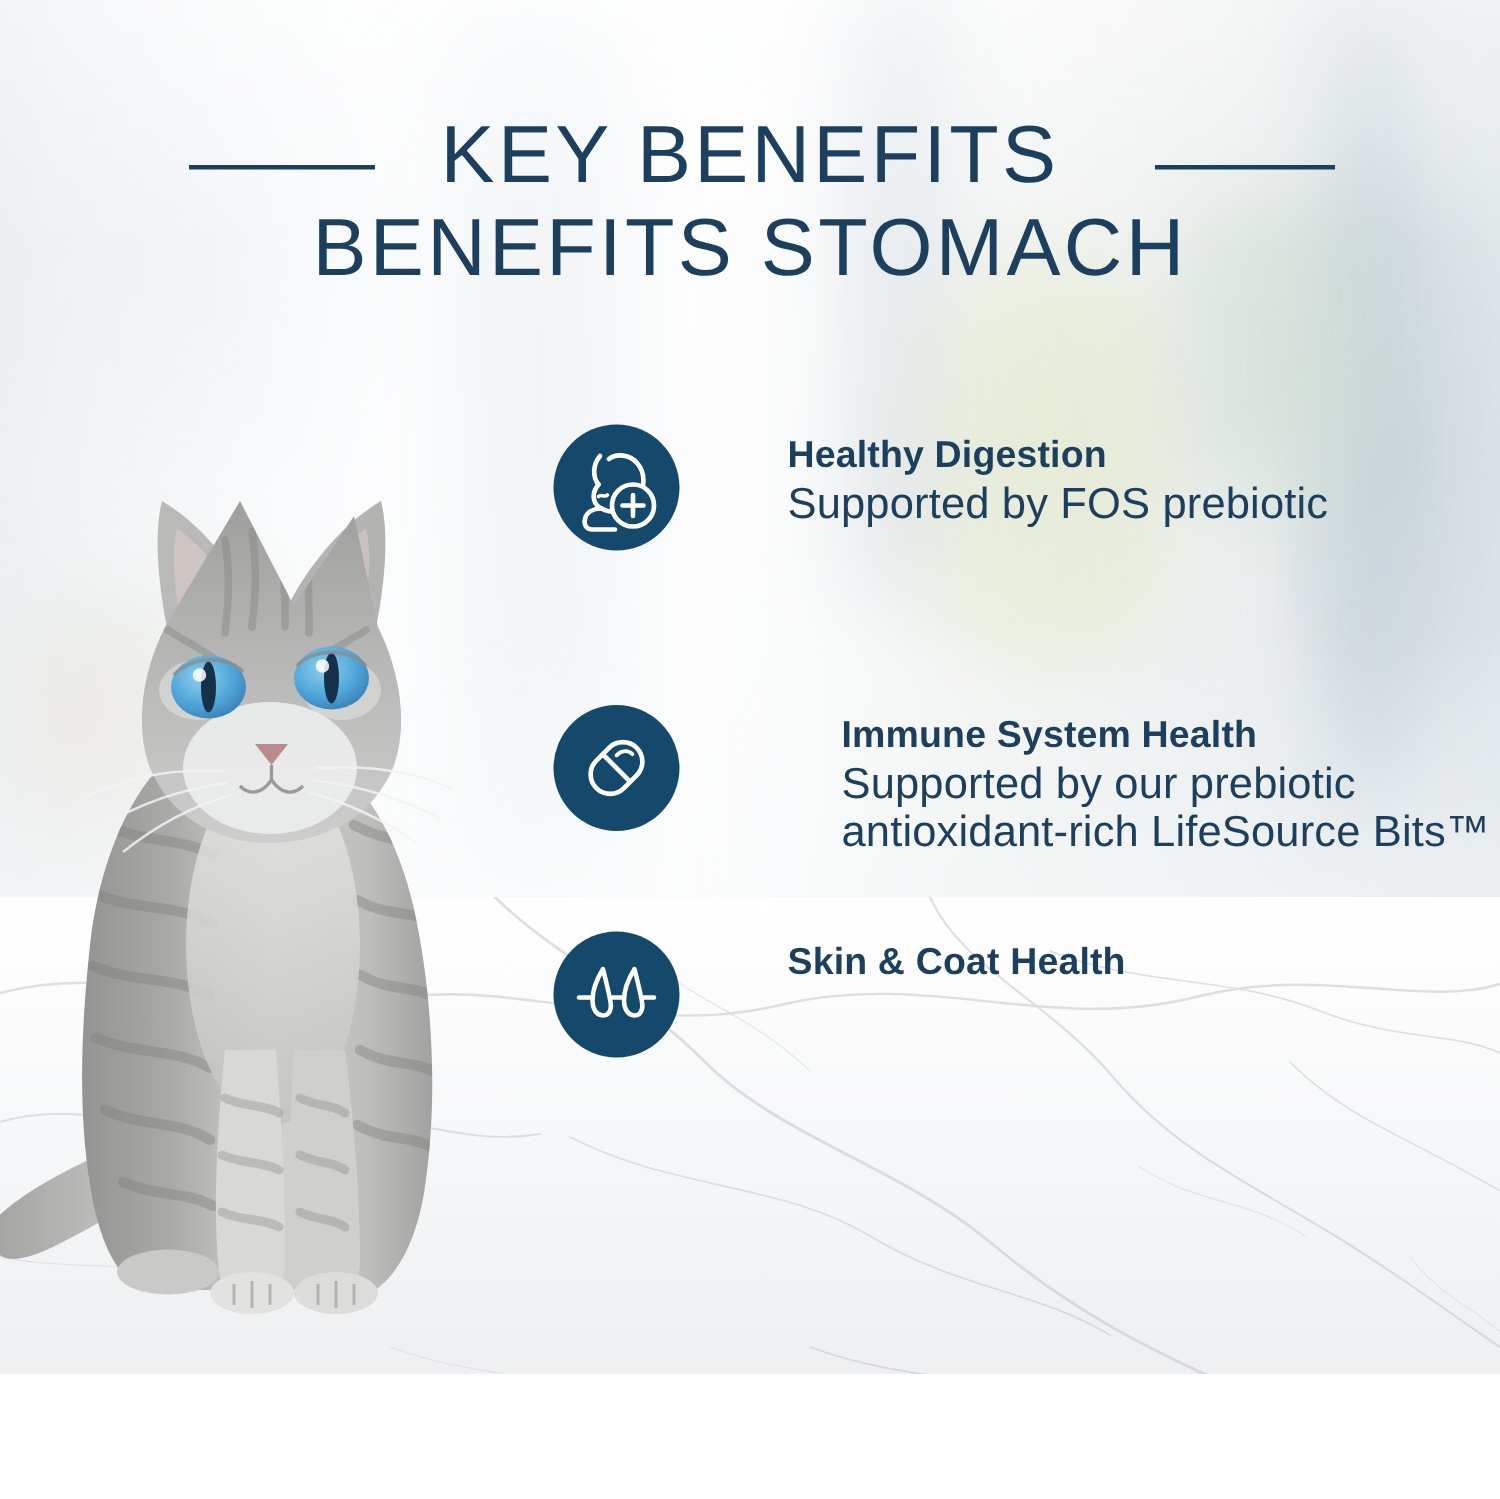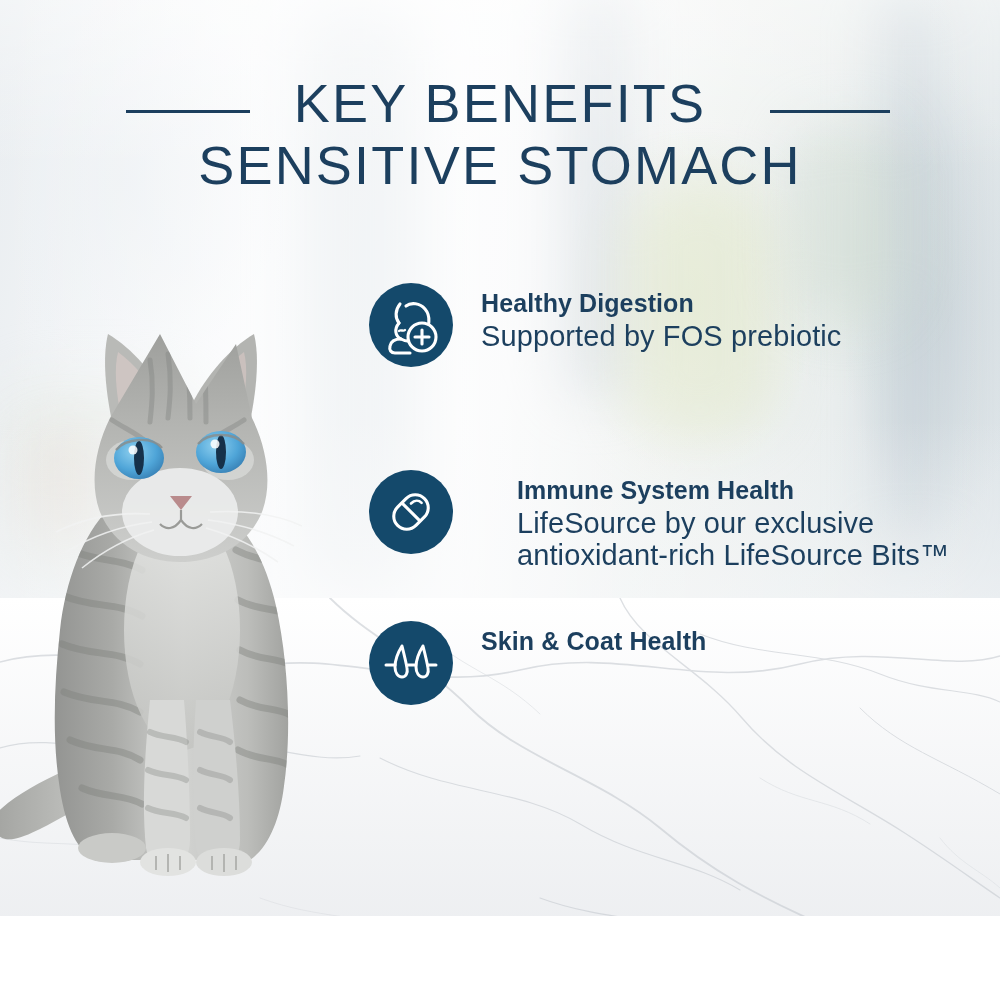--- a/index.html
+++ b/index.html
@@ -49,21 +49,21 @@
   
   .benefit{position:absolute;display:flex;align-items:flex-start;}
   .b1{left:369px;top:283px;}
   .b2{left:369px;top:470px;gap:36px;}
   .b3{left:369px;top:621px;}
   .icon-circle{
     width:84px;height:84px;border-radius:50%;
     background:#14496b;flex:0 0 84px;
     display:flex;align-items:center;justify-content:center;
   }
-  .b-text{margin-left:28px;padding-top:4px;}
+  .b-text{margin-left:72px;padding-top:4px;}
   .b-title{
     color:#1c3f5e;font-size:25px;font-weight:700;
     line-height:33px;white-space:nowrap;letter-spacing:.1px;
   }
   .b-desc{
     color:#1c3f5e;font-size:29px;font-weight:400;
     line-height:32px;letter-spacing:.1px;
   }
   .b-desc .ln{display:block;white-space:nowrap;}
 
@@ -235,21 +235,21 @@
         <path d="M206,228 C234,236 258,248 278,262"></path>
       </g>
     </svg>
   </div>
 
   <div class="title-wrap">
     <div class="title-row">
       <span class="title-line">KEY BENEFITS</span>
     </div>
     <div class="title-row second">
-      <span class="title-line">SENSITIVE STOMACH</span>
+      <span class="title-line">BENEFITS STOMACH</span>
     </div>
   </div>
   <div class="dash left"></div>
   <div class="dash right"></div>
 
   <div class="benefit b1">
     <div class="icon-circle">
       <svg width="62" height="62" viewBox="0 0 62 62">
         <g fill="none" stroke="#ffffff" stroke-width="3.1" stroke-linecap="round" stroke-linejoin="round">
 
@@ -282,21 +282,21 @@
         <g transform="rotate(-45 30 30)">
           <rect x="11" y="17" width="38" height="26" rx="13" ry="13" fill="none" stroke="#ffffff" stroke-width="3.1"></rect>
           <path d="M30,17 L30,43" stroke="#ffffff" stroke-width="3.1"></path>
           <path d="M36,24 C41,24 44,27 44,31" fill="none" stroke="#ffffff" stroke-width="2.6" stroke-linecap="round"></path>
         </g>
       </svg>
     </div>
     <div class="b-text">
       <div class="b-title">Immune System Health</div>
       <div class="b-desc">
-        <span class="ln">LifeSource by our exclusive</span>
+        <span class="ln">Supported by our prebiotic</span>
         <span class="ln">antioxidant-rich LifeSource Bits™</span>
       </div>
     </div>
   </div>
 
   <div class="benefit b3">
     <div class="icon-circle">
       <svg width="62" height="62" viewBox="0 0 62 62">
         <g fill="none" stroke="#ffffff" stroke-width="3" stroke-linecap="round" stroke-linejoin="round">
 

